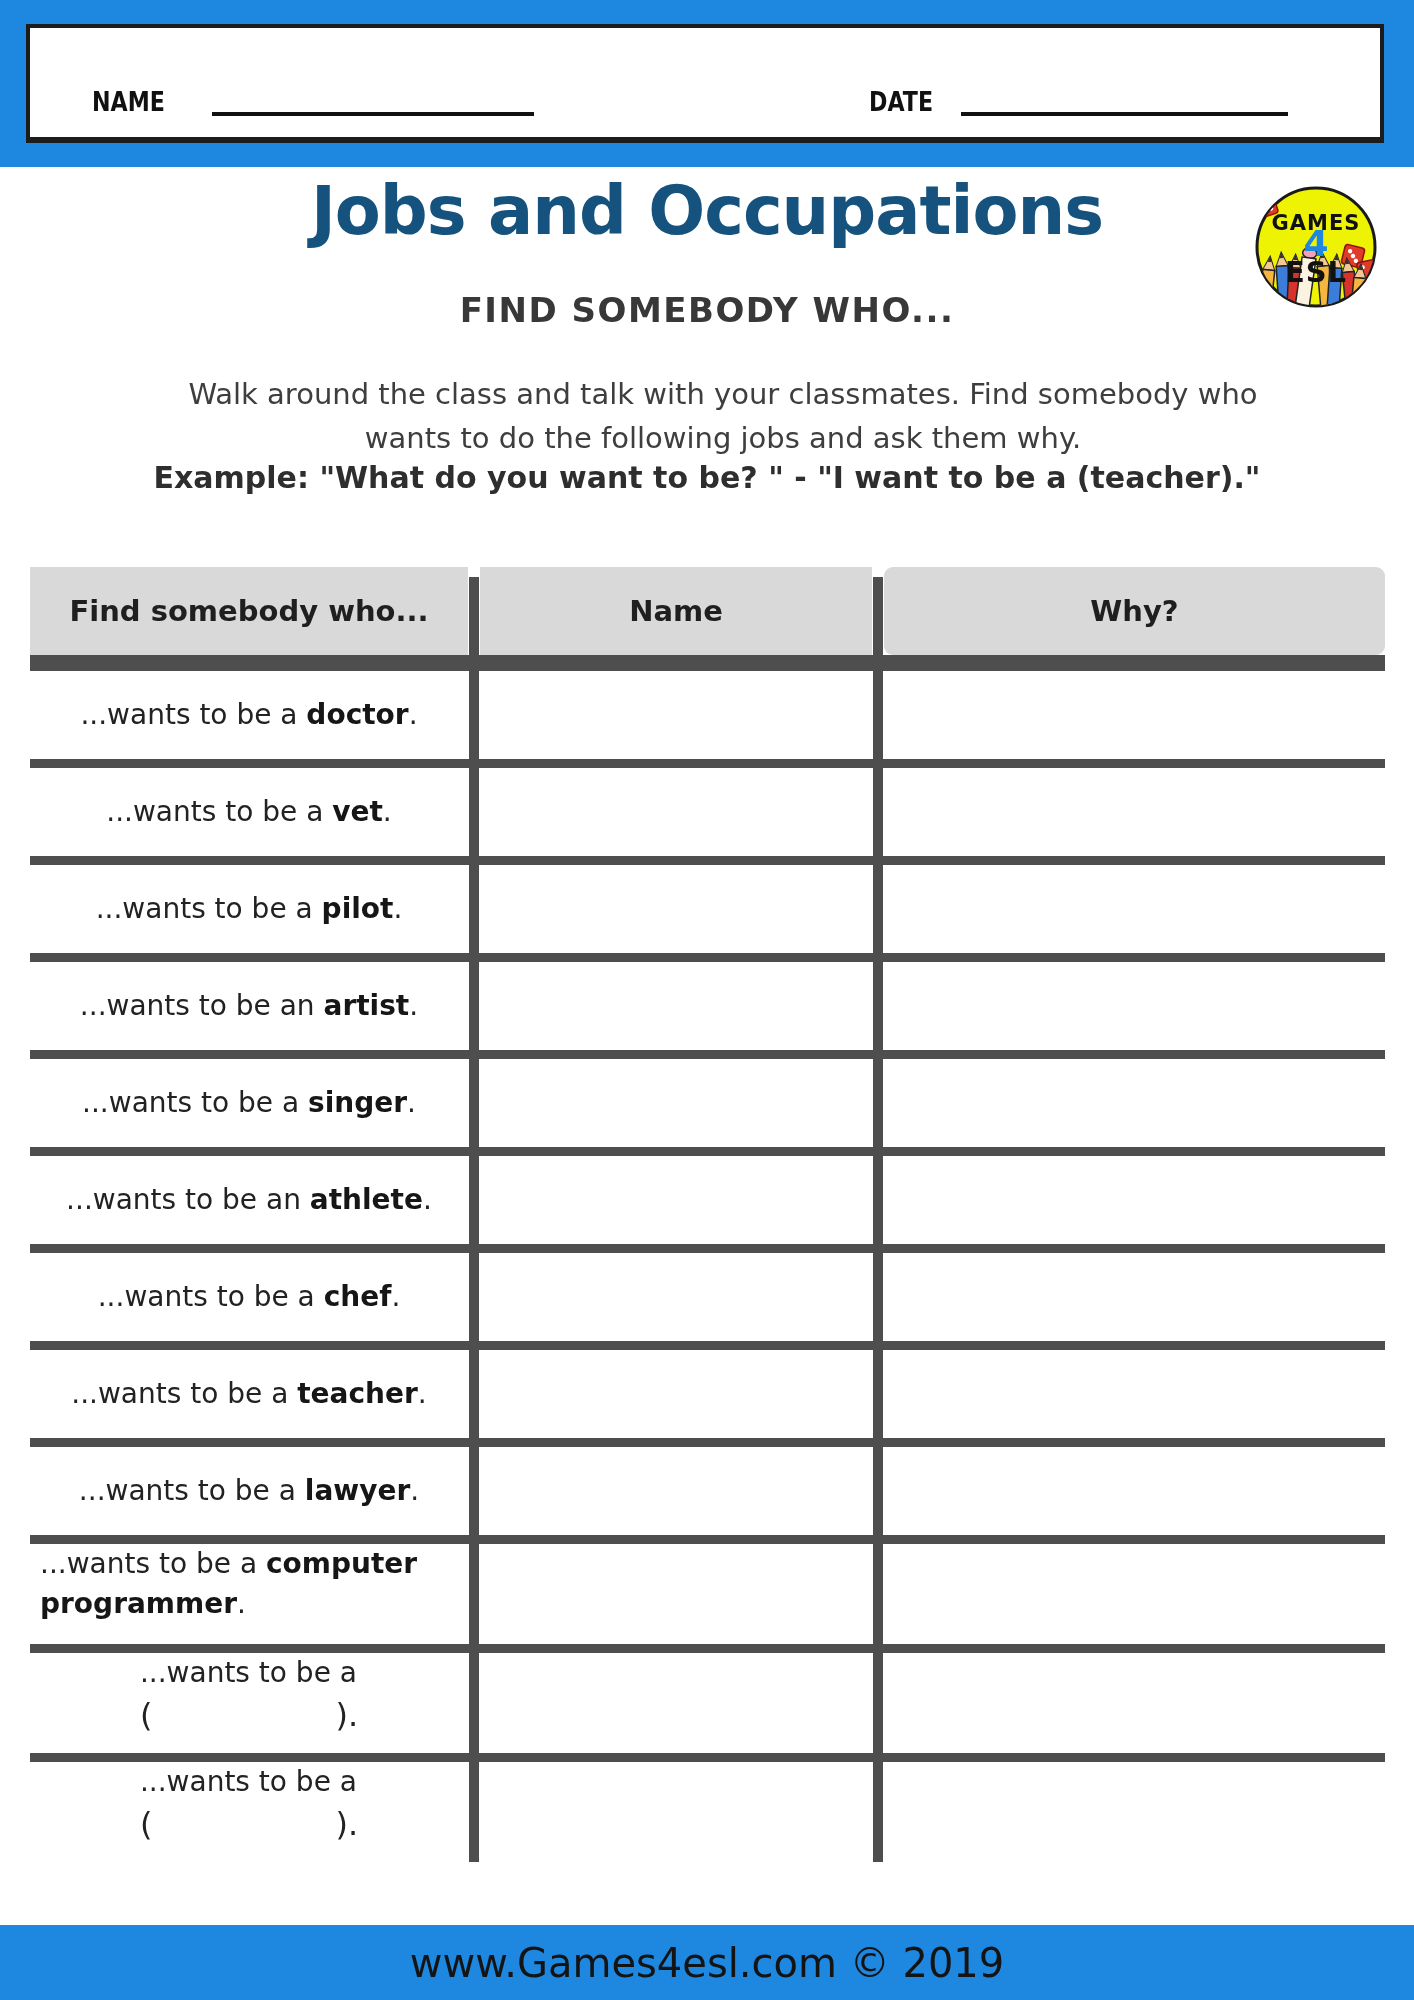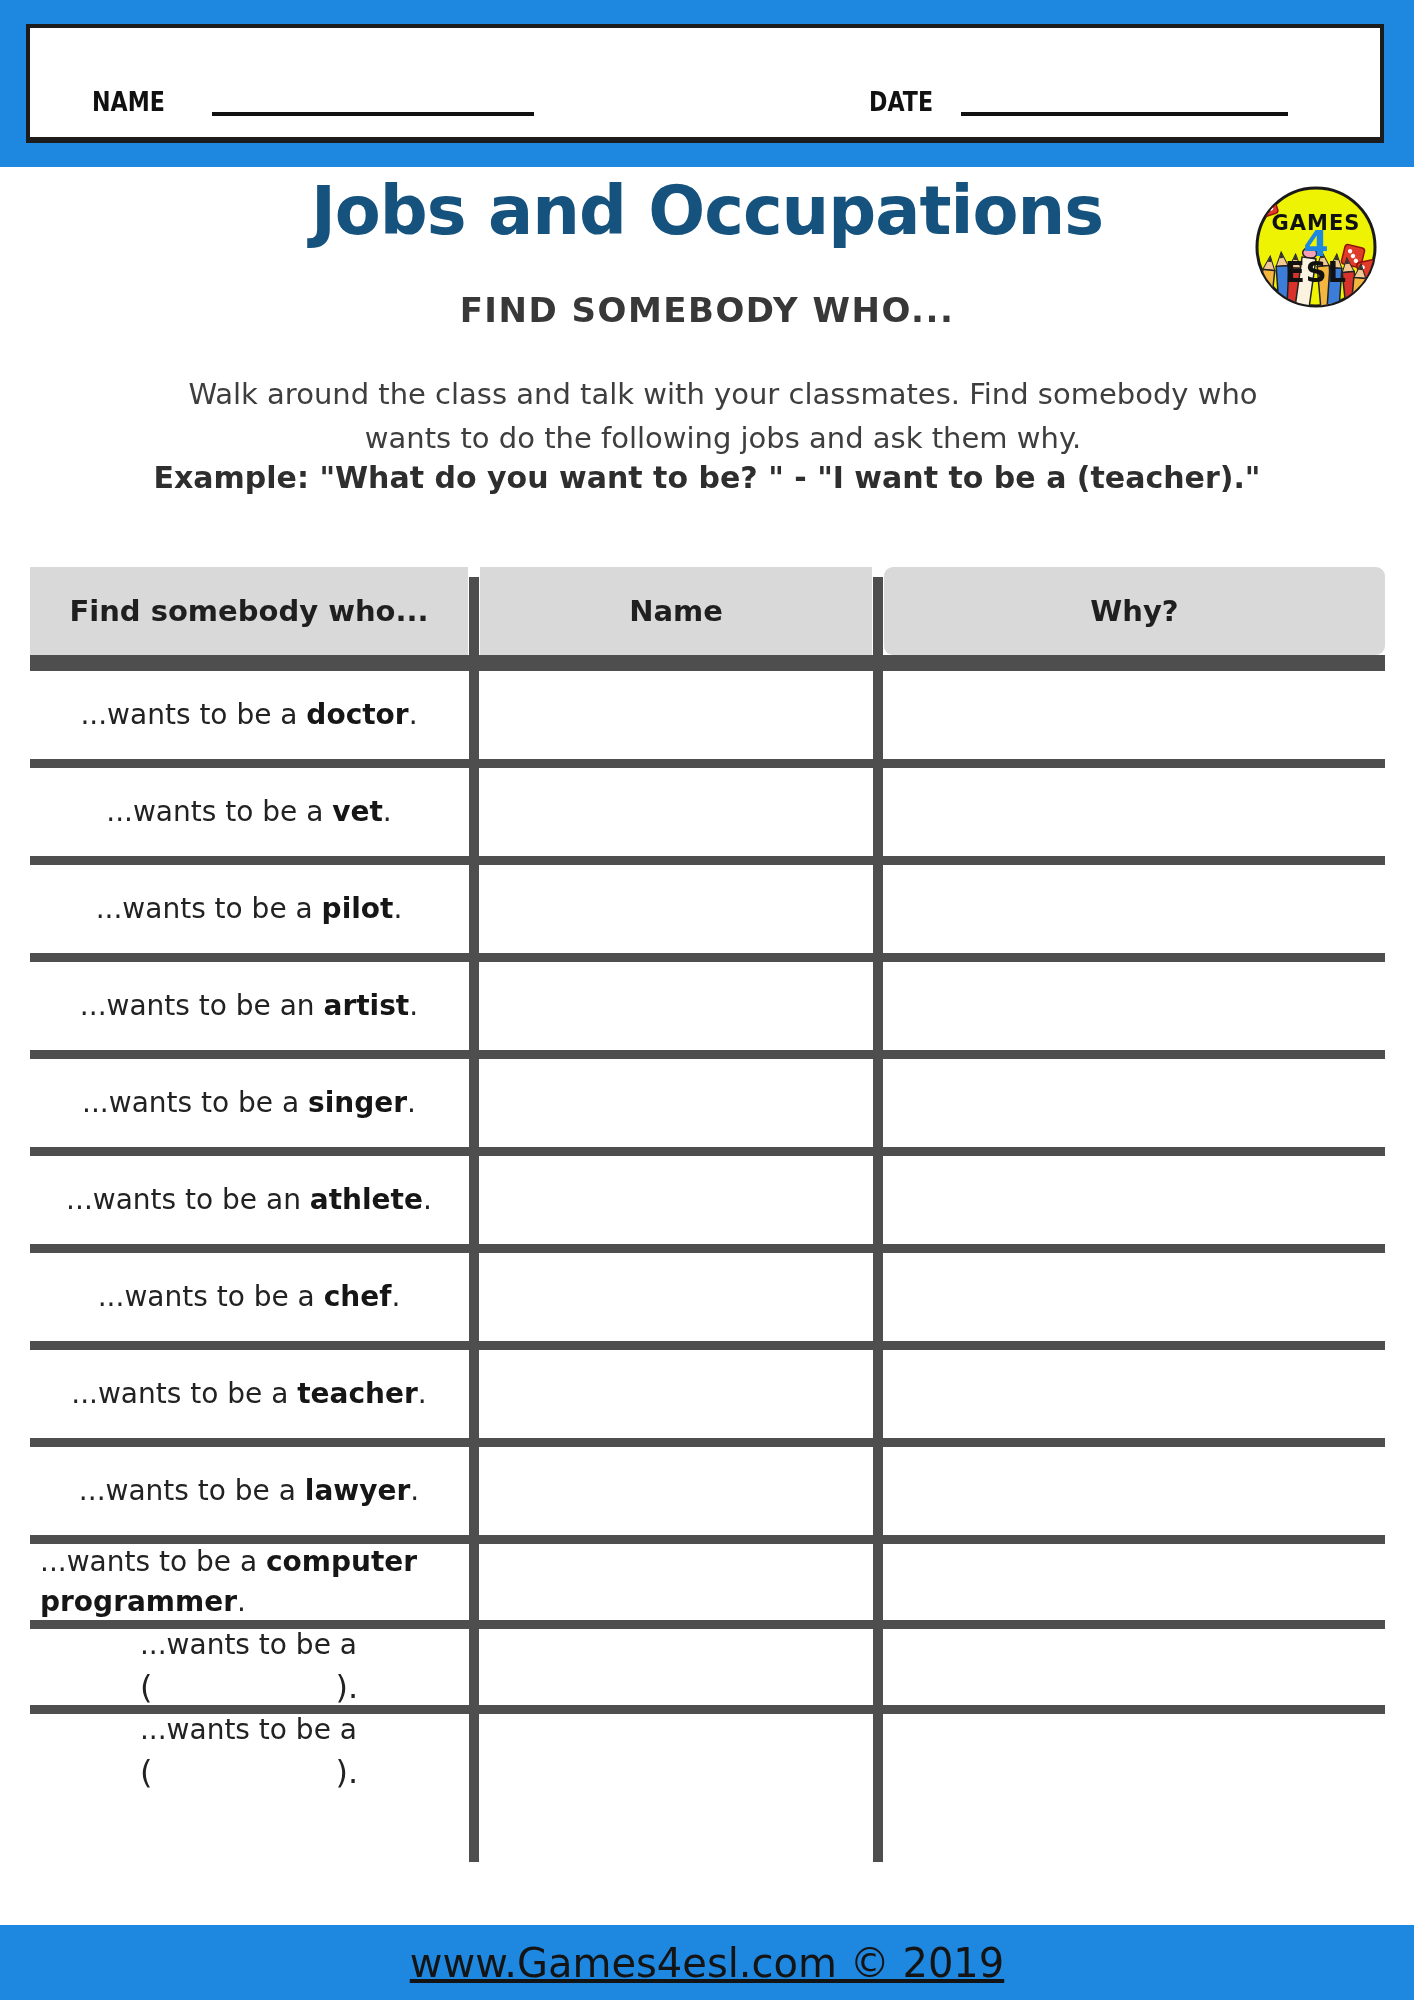--- a/index.html
+++ b/index.html
@@ -73,21 +73,21 @@
   .th {
     background: #D9D9D9;
     display: flex; align-items: center; justify-content: center;
     font-size: 29px; font-weight: 700; color: #1f1f1f;
   }
   .c1 { width: 438px; }
   .c2 { width: 392px; }
   .c3 { width: 501px; border-radius: 9px; }
   .header-bar { height: 16px; background: #4E4E4E; }
   .trow { display: flex; height: 88px; }
-  .trow.tall { height: 76px; }
+  .trow.tall { height: 100px; flex-direction: column; }
   .row-bar { height: 9px; background: #4E4E4E; }
   .cell {
     display: flex; flex-direction: column;
     align-items: center; justify-content: center;
     text-align: left;
   }
   .prompt {
     font-size: 28px; line-height: 40px; color: #222;
     padding: 0 10px;
   }
@@ -104,21 +104,21 @@
   #vbar-1 { left: 439px; }
   #vbar-2 { left: 843px; }
 
   
   .footer-band {
     position: absolute; left: 0; top: 1925px;
     width: 1414px; height: 75px;
     background: #1E88E0;
     display: flex; align-items: center; justify-content: center;
   }
-  .footer-text { font-size: 40px; color: #141414; text-decoration: underline; }
+  .footer-text { font-size: 40px; color: #141414; }
 </style>
 </head>
 <body>
 
 <div class="top-band">
   <div class="name-date-box">
     <span class="nd-label" id="name-label">NAME</span>
     <span class="nd-line" id="name-line"></span>
     <span class="nd-label" id="date-label">DATE</span>
     <span class="nd-line" id="date-line"></span>

